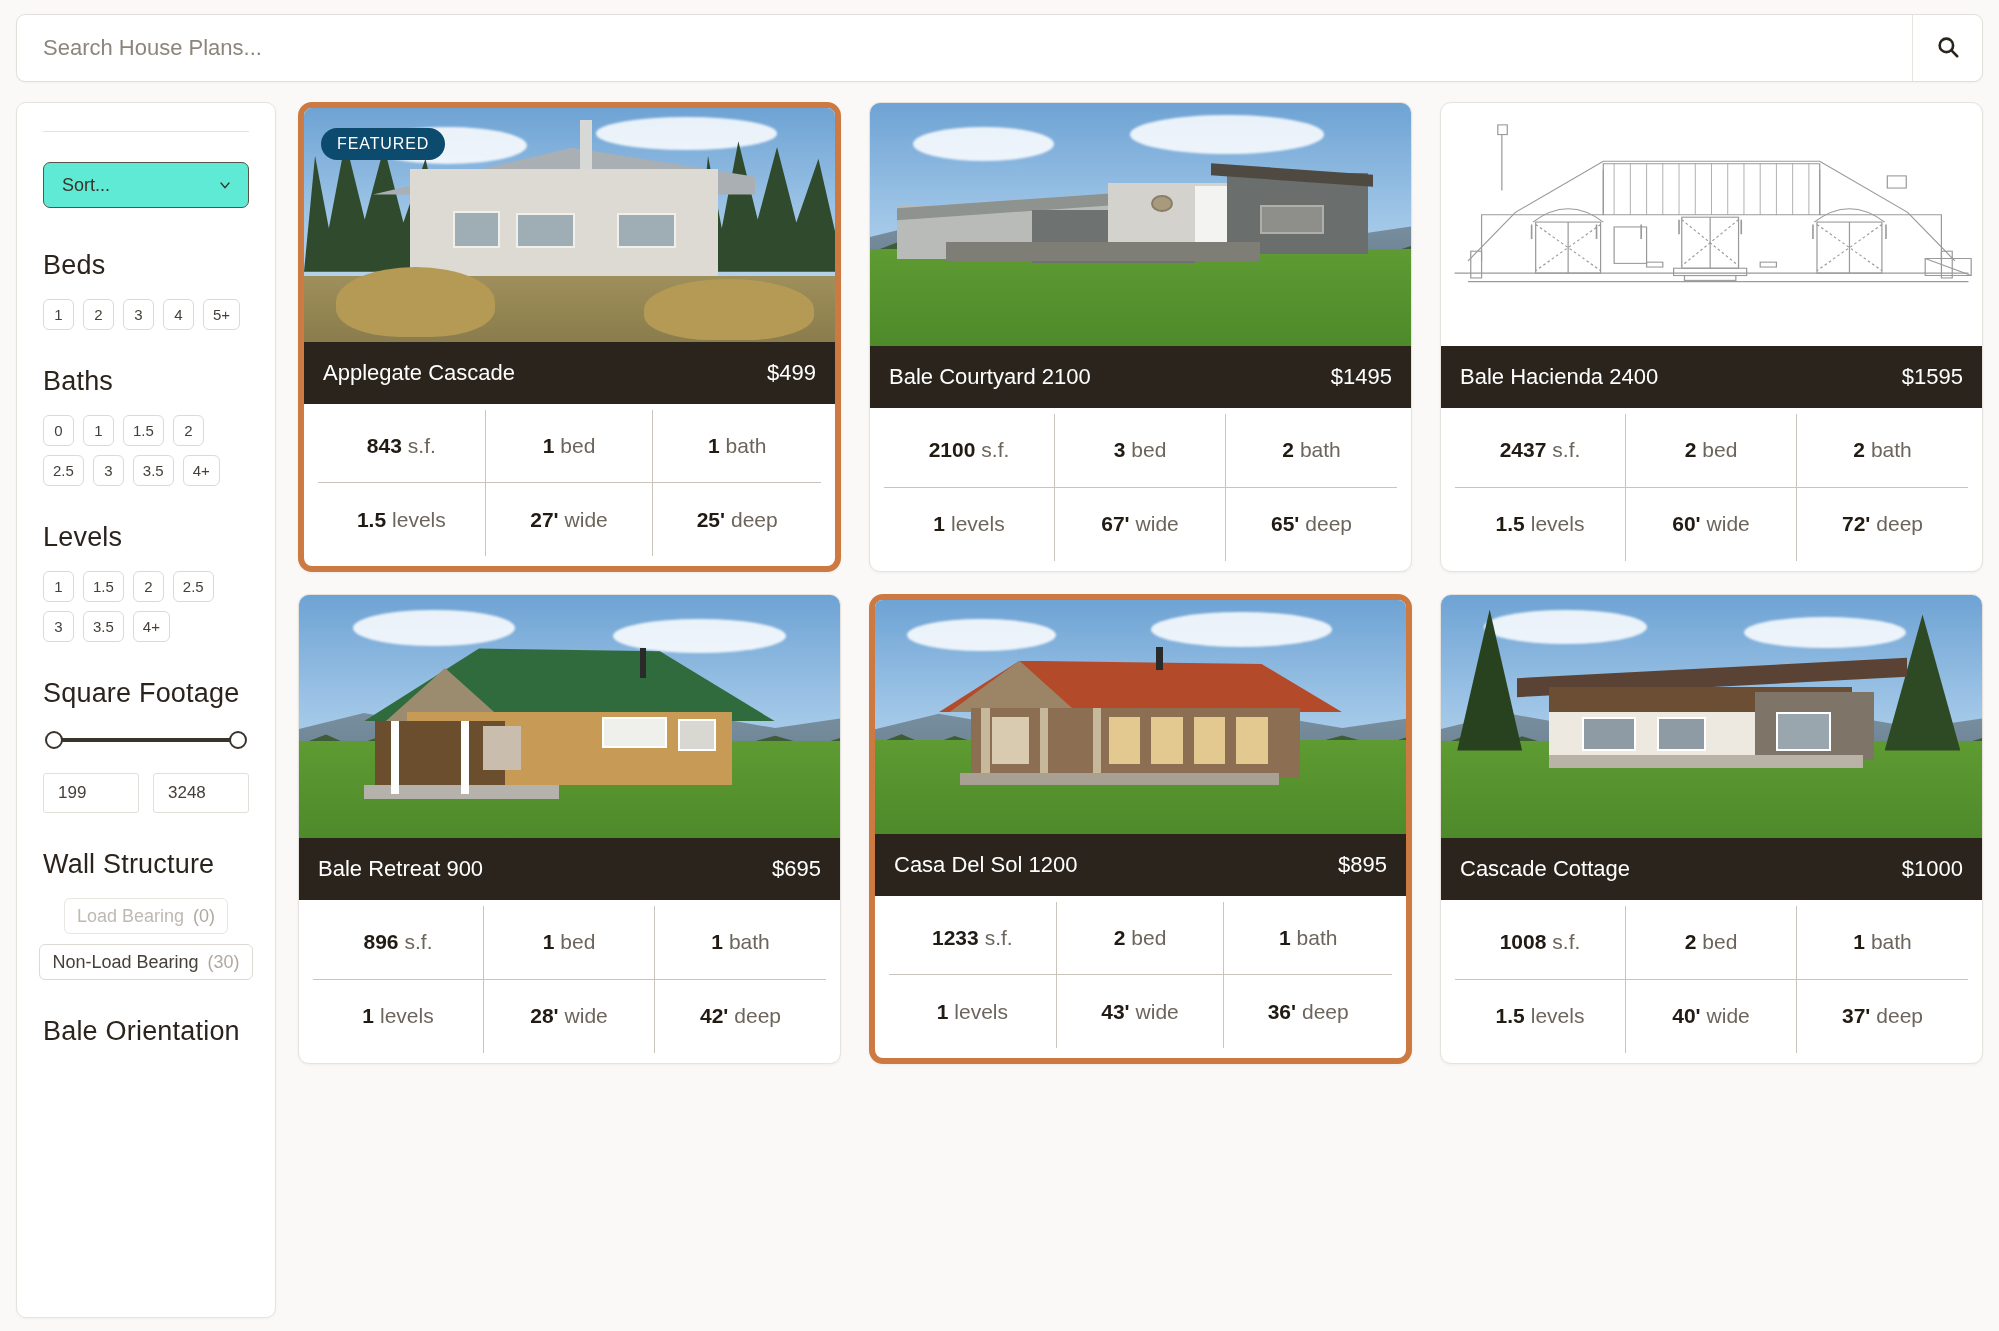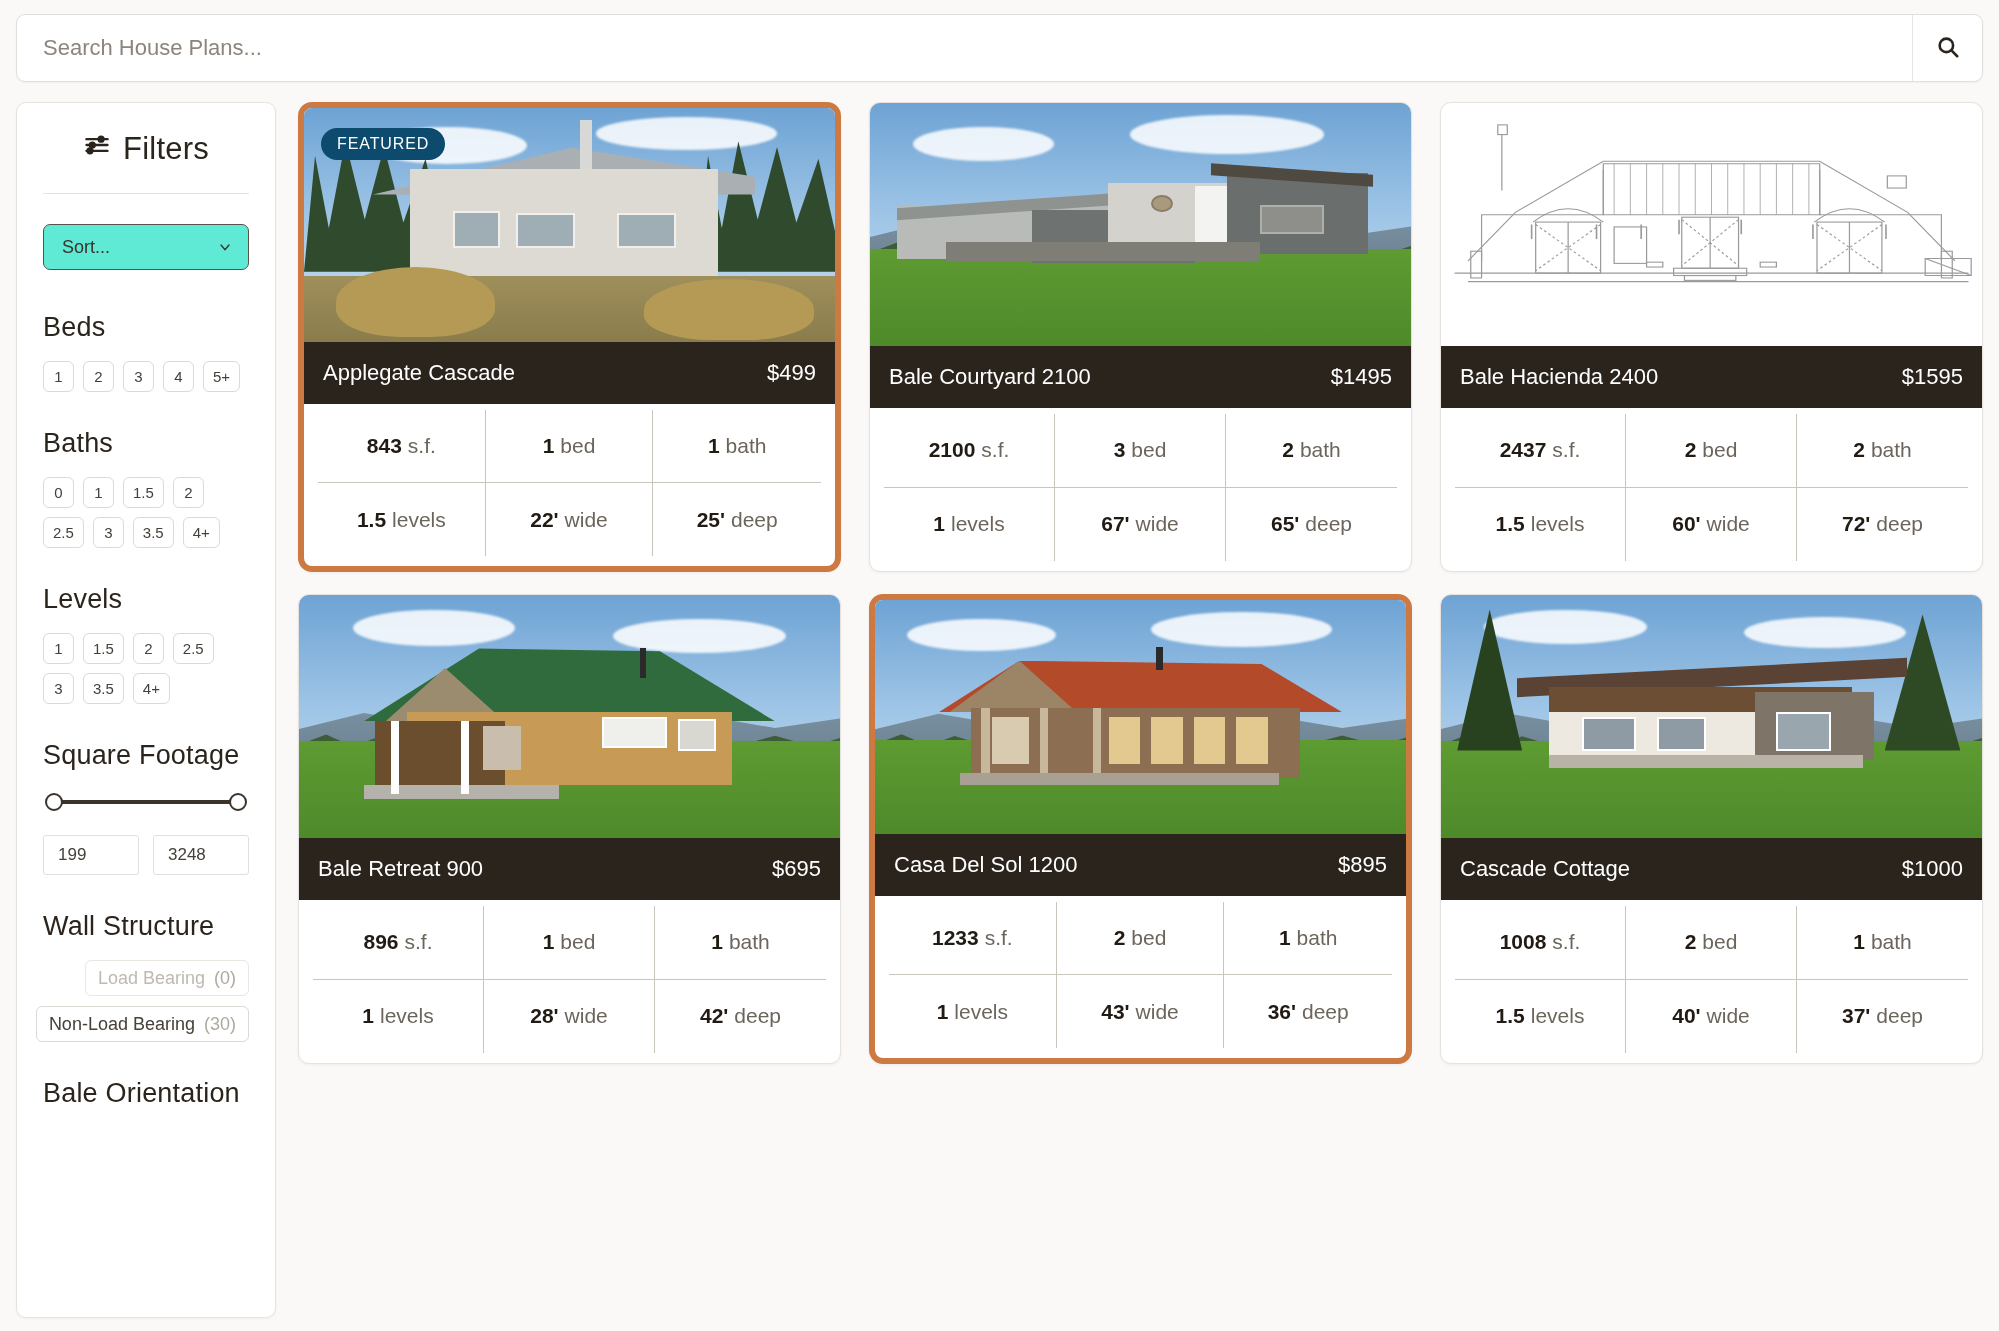--- a/index.html
+++ b/index.html
@@ -77,21 +77,21 @@
   .chip {
     min-width: 31px; height: 31px; padding: 0 9px;
     border: 1px solid #DDD9D3; border-radius: 6px; background: #fff;
     font-size: 15px; color: #46403A; cursor: pointer;
     display: inline-flex; align-items: center; justify-content: center;
     font-family: "Liberation Sans", sans-serif; white-space: nowrap;
   }
   .chip.wide { padding: 0 12px; height: 36px; font-size: 18px; }
   .chip.disabled { color: #BEB9B2; border-color: #EAE7E2; cursor: default; }
   .chip .cnt { color: #AFA9A1; margin-left: 9px; }
-  .chip-col { display: flex; flex-direction: column; gap: 10px; align-items: flex-end; }
+  .chip-col { display: flex; flex-direction: column; gap: 10px; align-items: center; }
 
   
   .slider-row { position: relative; height: 26px; margin: 6px 2px 20px 2px; }
   .track { position: absolute; left: 9px; right: 9px; top: 11px; height: 4px; background: #3A332B; border-radius: 2px; }
   .knob { position: absolute; top: 4px; width: 18px; height: 18px; border-radius: 50%; background: #fff; border: 2px solid #3A332B; cursor: pointer; }
   .knob.lo { left: 0; }
   .knob.hi { right: 0; }
   .range-inputs { display: flex; gap: 14px; }
   .range-inputs input {
     width: 50%; height: 40px; border: 1px solid #E2DFDA; border-radius: 3px;
@@ -190,33 +190,20 @@
             <line x1="15.4" y1="15.4" x2="20.5" y2="20.5"></line>
         </svg>
       </span>
     </button>
   </div>
 
   <div class="body-row">
 
     <aside class="sidebar">
 
-      <div class="filters-head">
-        <span>
-          <svg viewBox="0 0 24 24" fill="none" stroke="#2B241C" stroke-width="2" stroke-linecap="round">
-            <line x1="3" y1="7" x2="21" y2="7"></line>
-              <line x1="3" y1="12" x2="21" y2="12"></line>
-              <line x1="3" y1="17" x2="21" y2="17"></line>
-            <circle cx="15.5" cy="7" r="2.1" fill="#2B241C"></circle>
-              <circle cx="8" cy="12" r="2.1" fill="#2B241C"></circle>
-              <circle cx="6" cy="17" r="2.1" fill="#2B241C"></circle>
-          </svg>
-        </span>
-        <span>Filters</span>
-      </div>
 
       <div class="hr"></div>
 
       <div class="select-wrap">
         <select class="sortsel">
           <option>Sort...</option>
         </select>
         <span class="caret">
           <svg viewBox="0 0 24 24" fill="none" stroke="#3A332B" stroke-width="2" stroke-linecap="round">
               <polyline points="6,9 12,16 18,9"></polyline>
@@ -332,21 +319,21 @@
             </div>
           <div class="spec">
               <b>1</b>
               <span>bath</span>
             </div>
           <div class="spec">
               <b>1.5</b>
               <span>levels</span>
             </div>
           <div class="spec">
-              <b>22'</b>
+              <b>27'</b>
               <span>wide</span>
             </div>
           <div class="spec">
               <b>25'</b>
               <span>deep</span>
             </div>
         </div>
       </article>
 
       <article class="card">

